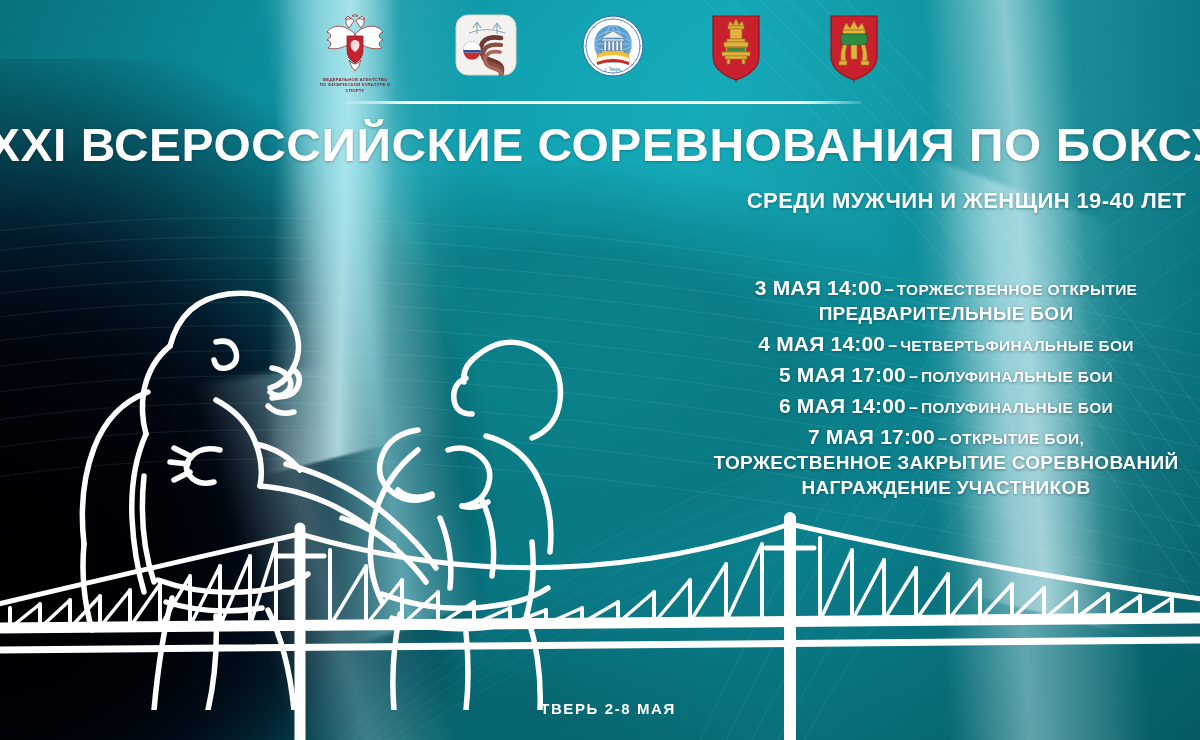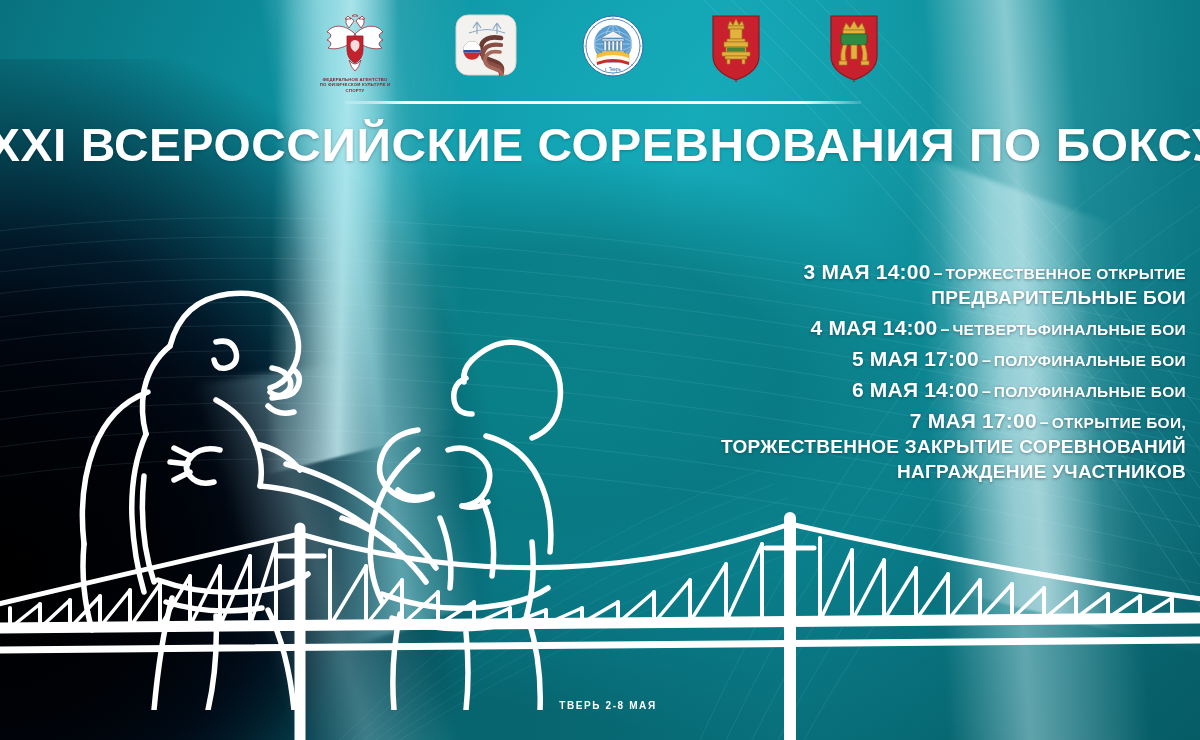--- a/index.html
+++ b/index.html
@@ -127,22 +127,22 @@
     text-shadow:0 1px 3px rgba(0,40,50,.4);
   }
   .sub-2{
     font-size:31px; font-weight:bold; letter-spacing:.2px;
     line-height:1.2; margin-top:5px; white-space:nowrap;
     text-shadow:0 1px 4px rgba(0,40,50,.45);
   }
 
   
   .schedule{
-    position:absolute; right:14px; top:260px;
-    z-index:7; color:#ffffff; text-align:right;
+    position:absolute; right:14px; top:276px;
+    z-index:7; color:#ffffff; text-align:center;
     width:480px;
   }
   .sched-row{
     display:block;
     white-space:nowrap;
     margin-bottom:3px;
     text-shadow:0 1px 3px rgba(0,40,50,.45);
   }
   .sched-date{
     font-size:21px; font-weight:bold; letter-spacing:.2px;
@@ -158,21 +158,21 @@
     font-size:19px; font-weight:bold; letter-spacing:.3px;
     margin-bottom:3px;
     text-shadow:0 1px 3px rgba(0,40,50,.45);
   }
   .gap-md{margin-bottom:7px;}
 
   
   .footer{
     position:absolute; left:16px; right:0; top:700px;
     text-align:center; z-index:8;
-    color:#ffffff; font-size:10px; font-weight:bold; letter-spacing:1.6px;
+    color:#ffffff; font-size:15px; font-weight:bold; letter-spacing:1.6px;
   }
 
   
   .boxers{
     position:absolute; left:20px; top:250px;
     width:590px; height:460px; z-index:5;
     pointer-events:none;
   }
   .boxers svg{display:block;width:100%;height:100%;}
   .bridge{
@@ -496,20 +496,21 @@
       <div class="logo-caption"></div>
     </div>
 
   </div>
 
   <div class="divider"></div>
 
   <div class="headline">XXI ВСЕРОССИЙСКИЕ СОРЕВНОВАНИЯ ПО БОКСУ</div>
 
   <div class="subtitle-block">
+    <div class="sub-1">СРЕДИ МУЖЧИН И ЖЕНЩИН 19-40 ЛЕТ</div>
   </div>
 
   <div class="schedule">
 
     <div class="sched-row">
       <span class="sched-date">3 МАЯ 14:00</span><span class="sched-dash">–</span><span class="sched-desc">ТОРЖЕСТВЕННОЕ ОТКРЫТИЕ</span>
     </div>
     <div class="sched-cont gap-md">ПРЕДВАРИТЕЛЬНЫЕ БОИ</div>
 
     <div class="sched-row gap-md">

